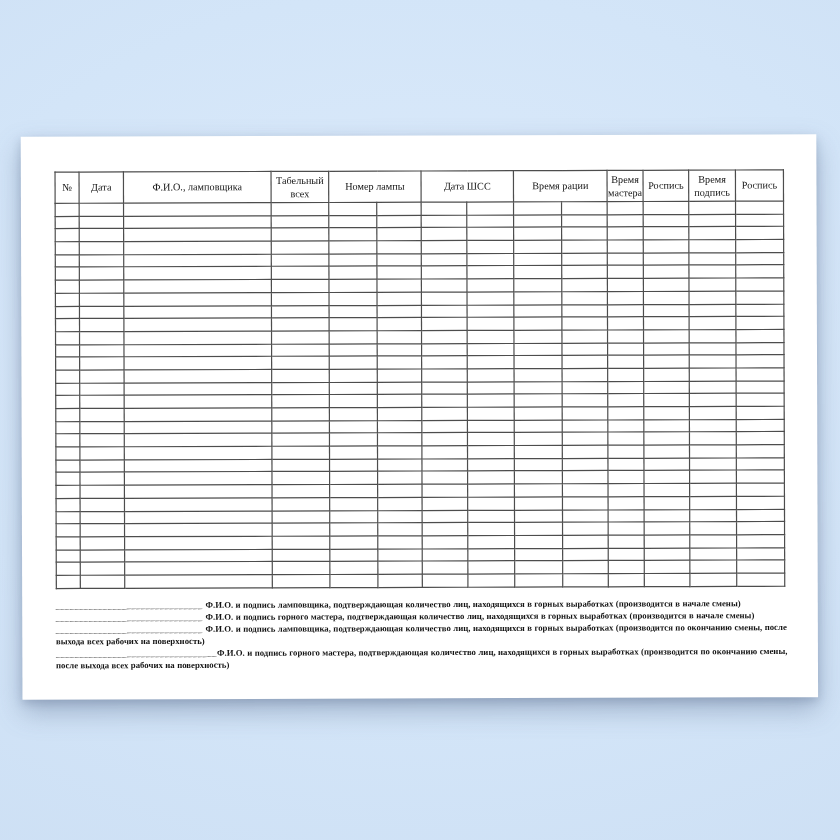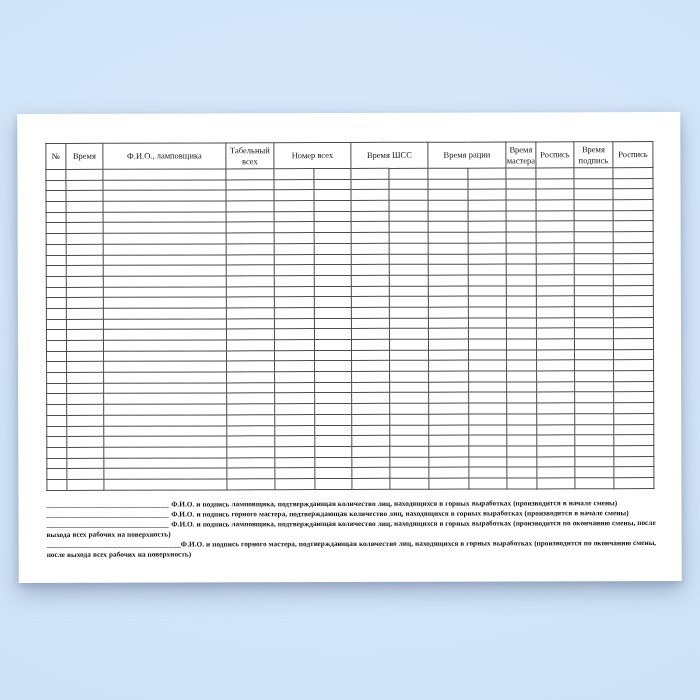--- a/index.html
+++ b/index.html
@@ -65,25 +65,25 @@
       <col class="c9">
         <col class="c10">
         <col class="c11">
         <col class="c12">
       <col class="c13">
         <col class="c14">
     </colgroup>
     <thead>
       <tr id="header-row">
           <th colspan="1">№</th>
-          <th colspan="1">Время</th>
+          <th colspan="1">Дата</th>
           <th colspan="1">Ф.И.О., ламповщика</th>
           <th colspan="1">Табельный всех</th>
-          <th colspan="2">Номер всех</th>
-          <th colspan="2">Время ШСС</th>
+          <th colspan="2">Номер лампы</th>
+          <th colspan="2">Дата ШСС</th>
           <th colspan="2">Время рации</th>
           <th colspan="1">Время мастера</th>
           <th colspan="1">Роспись</th>
           <th colspan="1">Время подпись</th>
           <th colspan="1">Роспись</th>
         </tr>
     </thead>
     <tbody id="table-body">
         <tr>
           <td></td>

